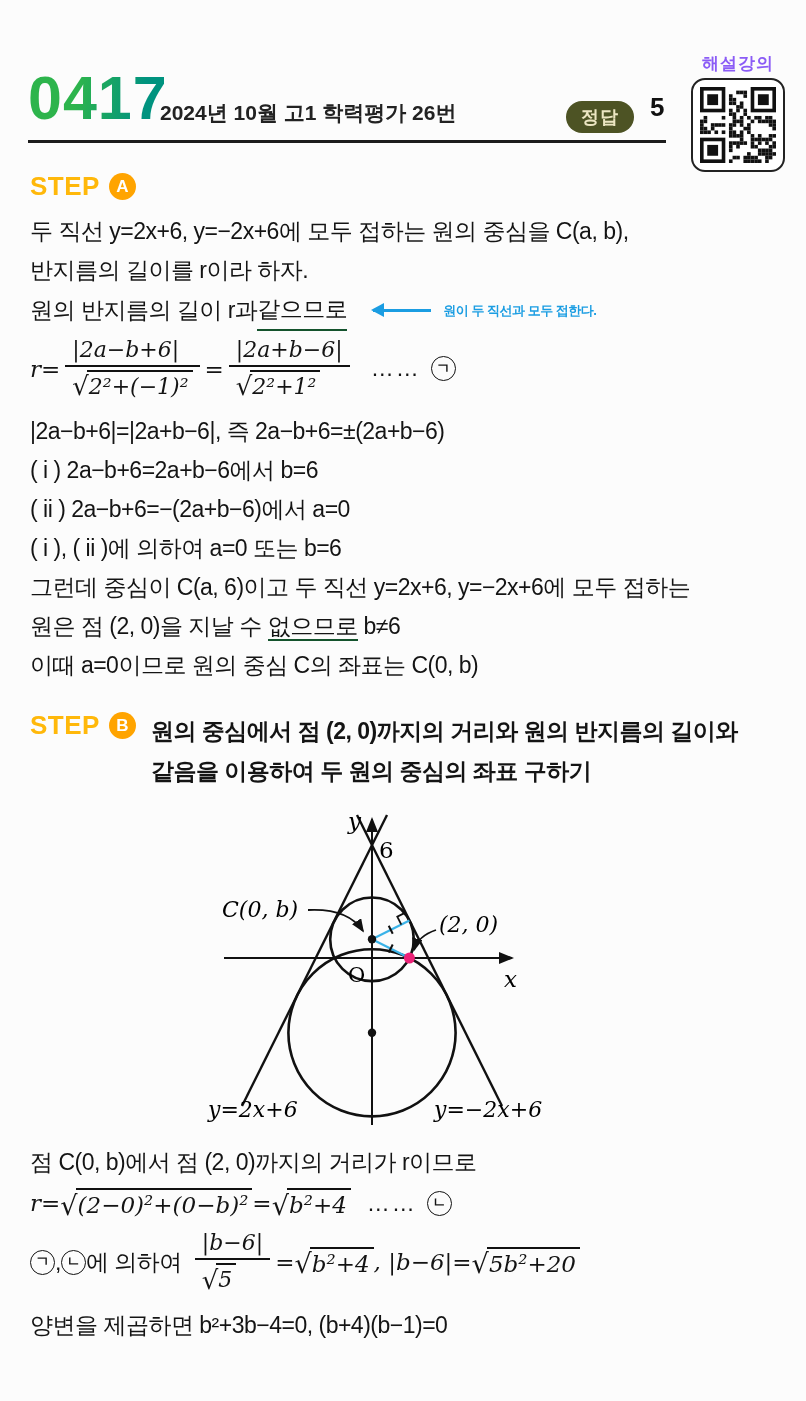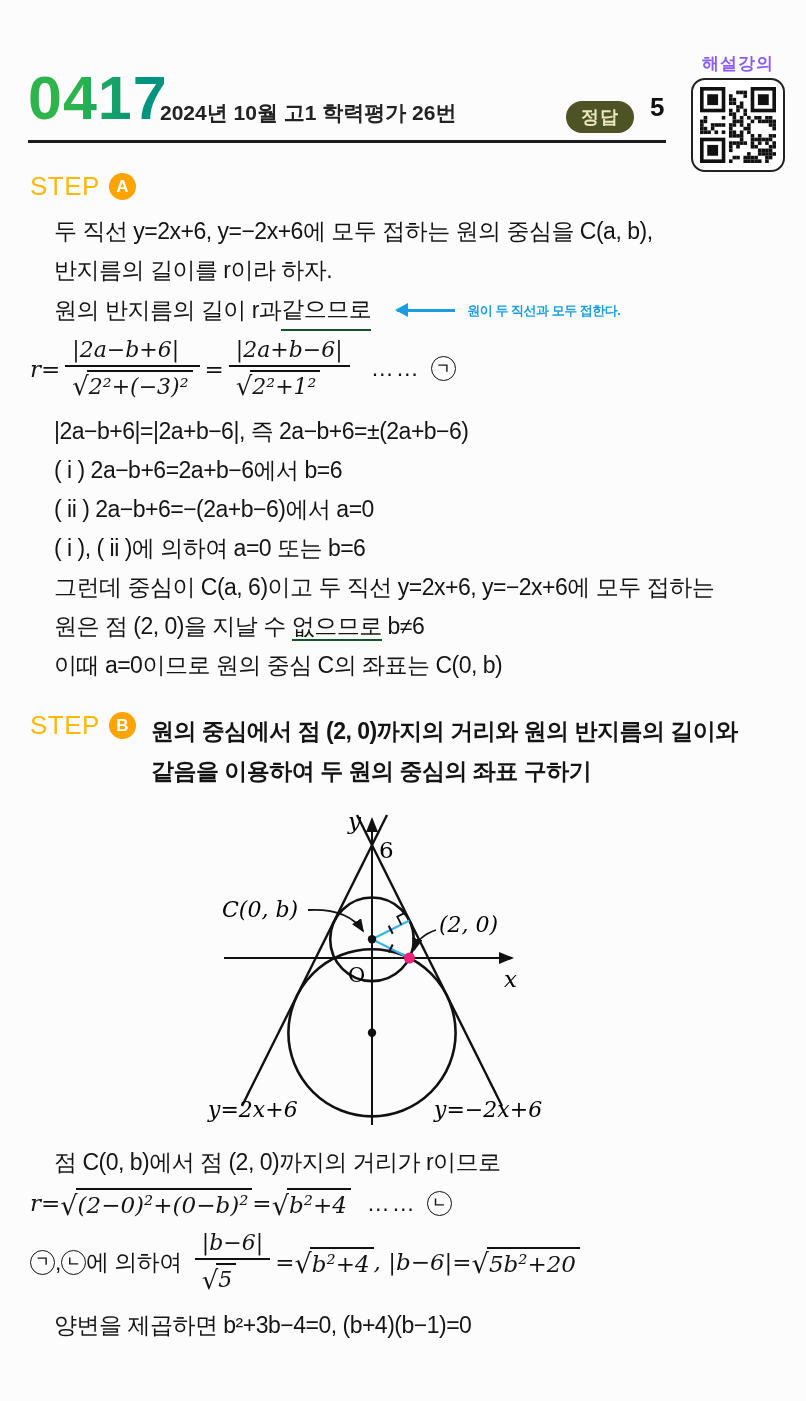--- a/index.html
+++ b/index.html
@@ -27,29 +27,29 @@
   .hr { position:absolute; left:28px; top:140px; width:638px; height:3px; background:#1c1c1c; }
   .qr-wrap { position:absolute; right:16px; top:52px; width:104px; text-align:center; }
   .qr-cap { color:#8b5cf6; font-size:17px; font-weight:800; letter-spacing:1px; }
   .qr-frame {
     margin-top:3px; background:#fff; border:2.5px solid #222; border-radius:14px;
     padding:7px; display:inline-block; line-height:0;
   }
   
   .body { padding:0 24px 0 30px; }
   .step-hd { display:flex; align-items:flex-start; gap:9px; margin:16px 0 12px; }
-  .step-word { color:#ffb80a; font-size:26px; font-weight:400; letter-spacing:.5px; line-height:28px; }
+  .step-word { color:#ffb80a; font-size:26px; font-weight:700; letter-spacing:.5px; line-height:28px; }
   .step-badge {
     width:27px; height:27px; border-radius:50%; background:#ffa400; color:#fff;
     display:inline-flex; align-items:center; justify-content:center;
     font-size:17px; font-weight:800; margin-top:1px; flex:0 0 auto;
   }
   .step-title { font-size:23px; font-weight:700; line-height:40px; margin-left:6px; letter-spacing:-0.5px; }
   
-  .ln { font-size:23px; line-height:39px; letter-spacing:-0.5px; white-space:nowrap;margin-left:24px; }
+  .ln { font-size:23px; line-height:39px; letter-spacing:-0.5px; white-space:nowrap; }
   .ln .ul { border-bottom:2px solid #14532d; }
   .note-row { display:flex; align-items:center; }
   .blue { color:#1b9de2; }
   .arrow-left {
     position:relative; display:inline-block; width:58px; height:3px;
     background:#1b9de2; margin:0 12px 0 26px;
   }
   .arrow-left::before {
     content:""; position:absolute; left:-2px; top:-6px;
     border-top:7.5px solid transparent; border-bottom:7.5px solid transparent;
@@ -245,21 +245,21 @@
       <span class="arrow-left"></span>
       <span class="note-txt blue">원이 두 직선과 모두 접한다.</span>
     </div>
 
     <div class="mrow">
       <span>r=</span>
       <span class="frac">
         <span class="num">|2a−b+6|</span>
         <span class="den"><span class="sqrt">
               <span class="sign">√</span>
-              <span class="rad">2²+(−3)²</span>
+              <span class="rad">2²+(−1)²</span>
             </span></span>
       </span>
       <span>=</span>
       <span class="frac">
         <span class="num">|2a+b−6|</span>
         <span class="den"><span class="sqrt">
               <span class="sign">√</span>
               <span class="rad">2²+1²</span>
             </span></span>
       </span>

